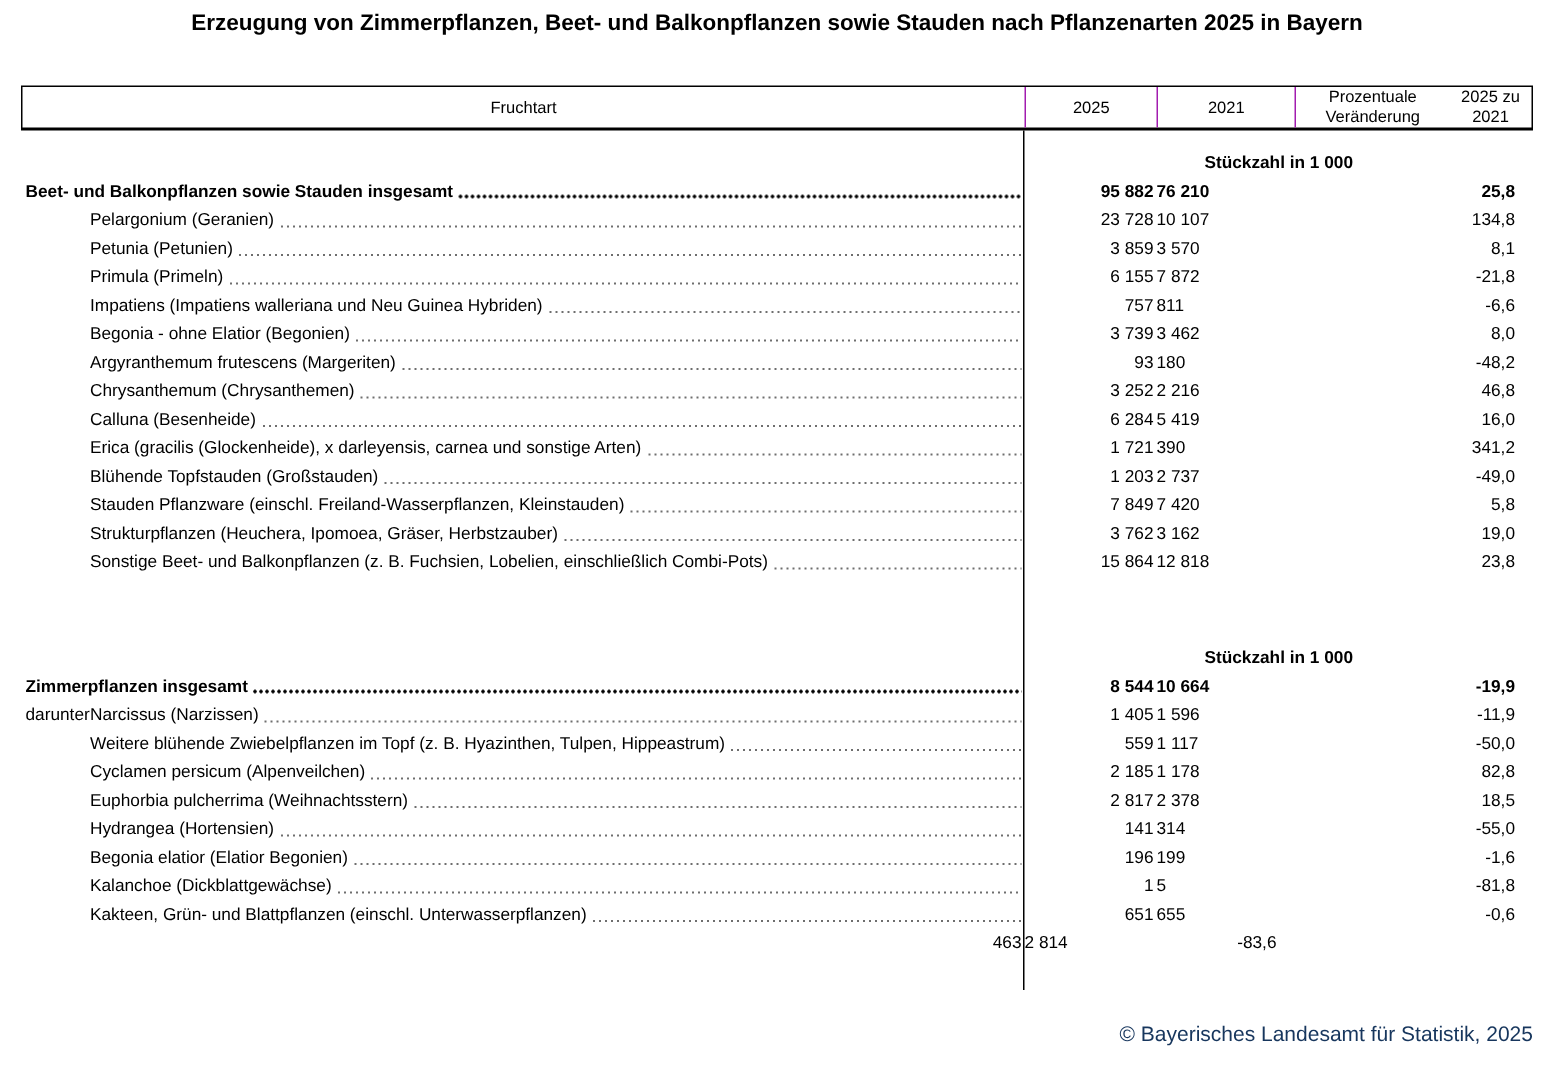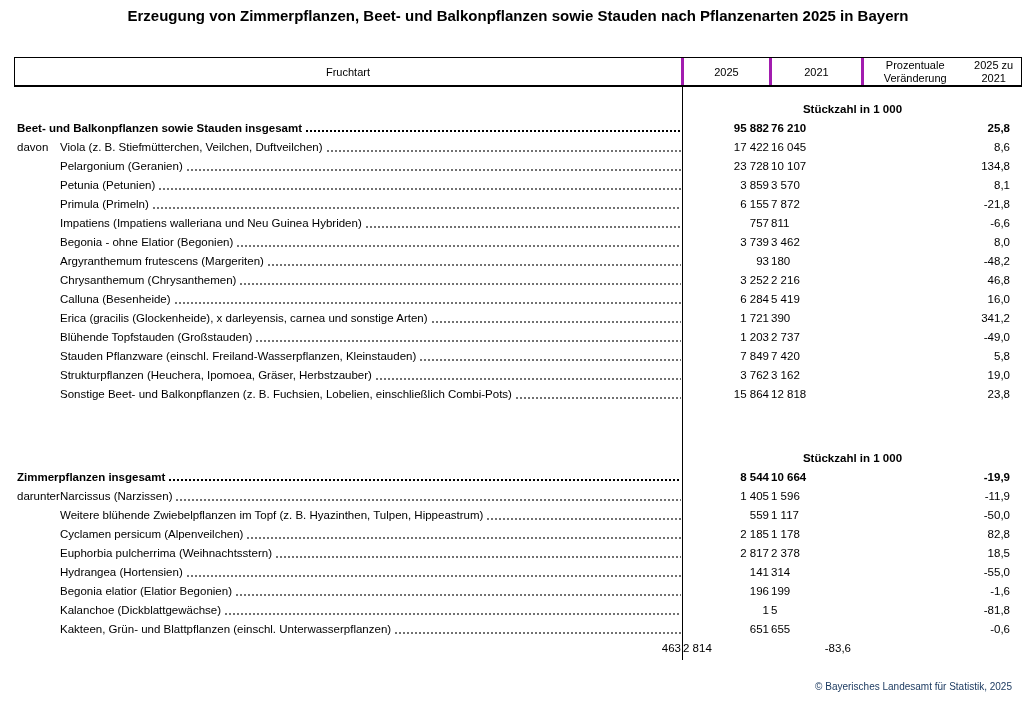--- a/index.html
+++ b/index.html
@@ -13,21 +13,21 @@
     text-align:center; font-size:15px; font-weight:bold; letter-spacing:0;
   }
   
   .thead {
     position:absolute; left:14px; top:57px; width:1008px; height:30px;
     display:grid; grid-template-columns:669px 88px 92px 1fr;
     border:1px solid #000; border-bottom:2px solid #000;
   }
   .th {
     display:flex; align-items:center; justify-content:center;
-    font-size:11px; text-align:center; border-right:3px solid #a21caf;
+    font-size:11px; text-align:center; border-right:1px solid #a21caf;
   }
   .th.last { border-right:none; flex-direction:row; line-height:13px; }
   
   .tbody {
     position:absolute; left:14px; top:87px; width:1008px; font-size:11.5px;
   }
   .vline {
     position:absolute; left:668px; top:0; width:1px; height:573px; background:#000;
   }
   .spacer-a { height:12px; }
@@ -50,21 +50,21 @@
     background-size:4px 4px; background-repeat:repeat-x; background-position:0 12px;
   }
   .row.bold .dots {
     background-image:radial-gradient(circle, #000 1px, transparent 1.25px);
     background-size:4px 4px; background-position:0 11px;
   }
   .c2025 { text-align:right; padding-right:2px; white-space:nowrap; }
   .c2021 { padding-right:5px; white-space:nowrap; }
   .cpct  { text-align:right; padding-right:12px; white-space:nowrap; }
   .footer {
-    position:absolute; top:681px; right:24px; font-size:10px; color:#17365d;
+    position:absolute; top:681px; right:14px; font-size:14px; color:#17365d;
   }
 </style>
 </head>
 <body>
 
 <div class="sheet">
 
   <div class="title">Erzeugung von Zimmerpflanzen, Beet- und Balkonpflanzen sowie Stauden nach Pflanzenarten 2025 in Bayern</div>
 
   <div class="thead">
@@ -91,30 +91,20 @@
         <div class="row bold">
           <div class="cell label">
             <span class="name">Beet- und Balkonpflanzen sowie Stauden insgesamt</span>
             <span class="dots"></span>
           </div>
           <div class="cell c2025">95 882</div>
           <div class="cell c2021">76 210</div>
           <div class="cell cpct">25,8</div>
         </div>
         <div class="row">
-          <div class="cell prefix">davon</div>
-          <div class="cell label">
-            <span class="name">Viola (z. B. Stiefmütterchen, Veilchen, Duftveilchen)</span>
-            <span class="dots"></span>
-          </div>
-          <div class="cell c2025">17 422</div>
-          <div class="cell c2021">16 045</div>
-          <div class="cell cpct">8,6</div>
-        </div>
-        <div class="row">
           <div class="cell prefix"></div>
           <div class="cell label">
             <span class="name">Pelargonium (Geranien)</span>
             <span class="dots"></span>
           </div>
           <div class="cell c2025">23 728</div>
           <div class="cell c2021">10 107</div>
           <div class="cell cpct">134,8</div>
         </div>
         <div class="row">

